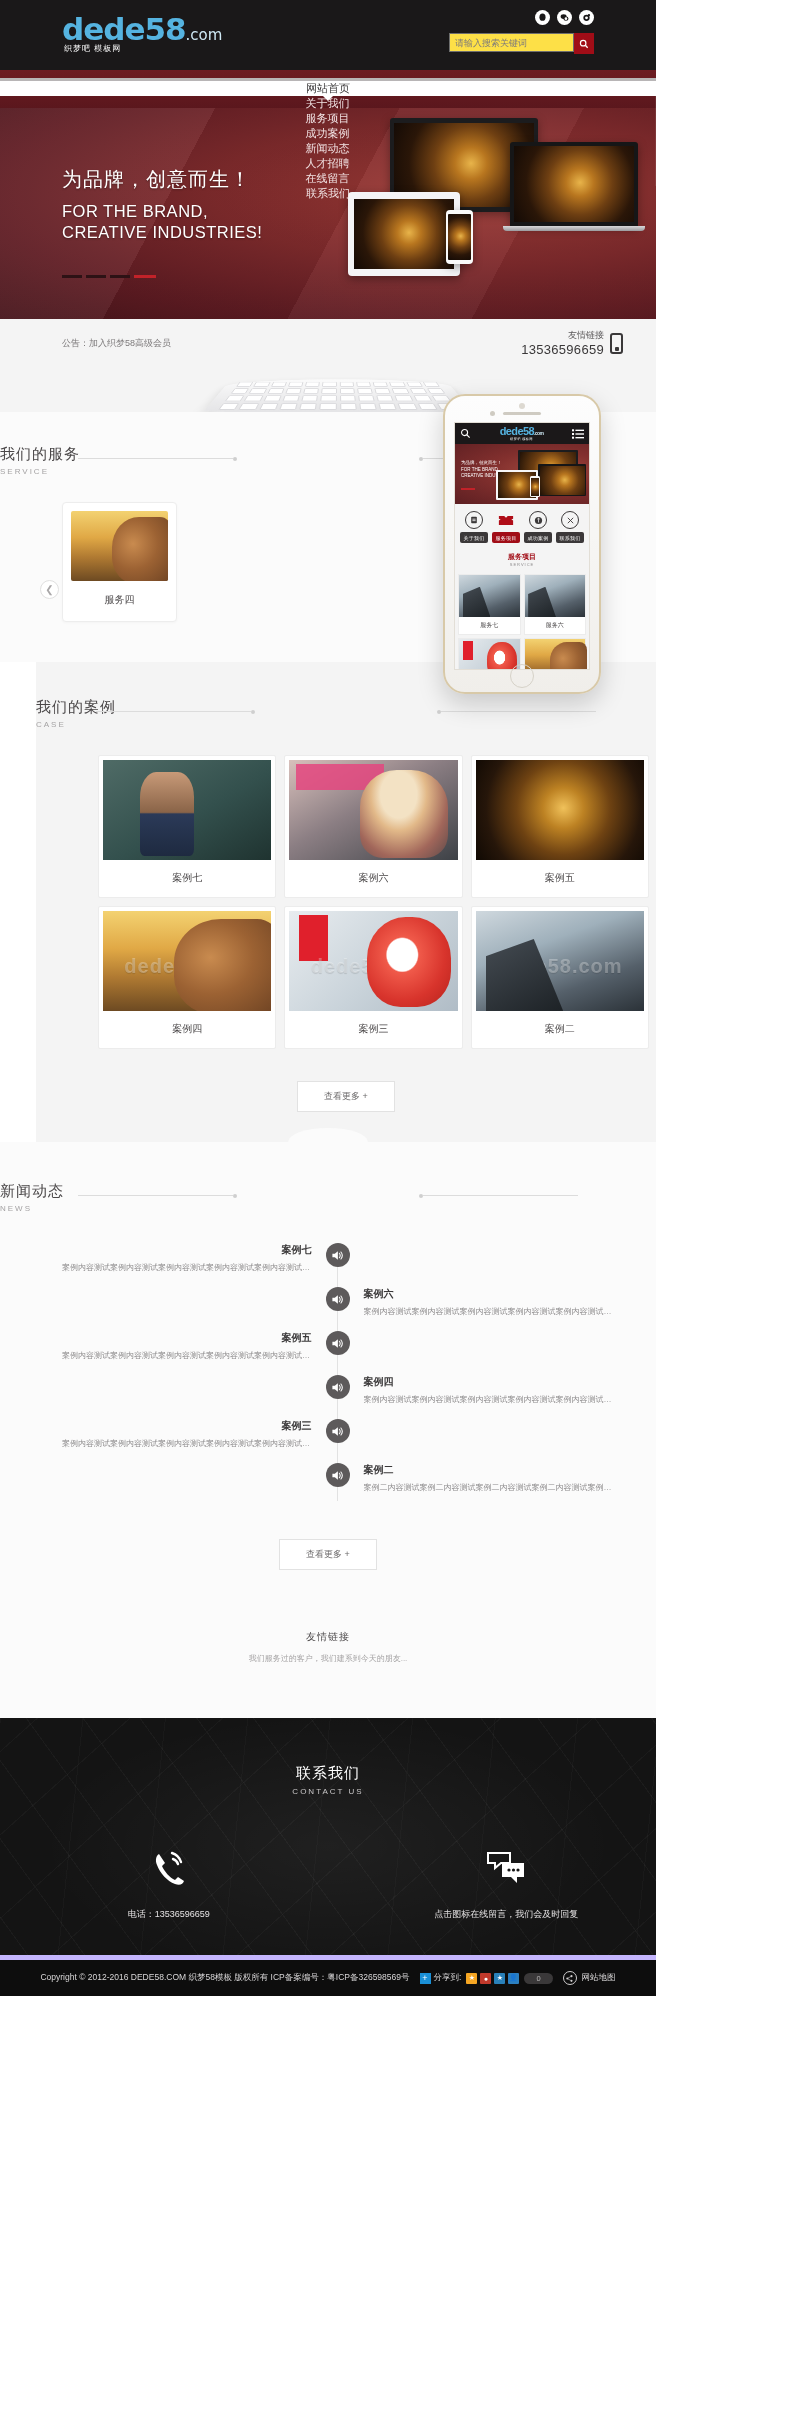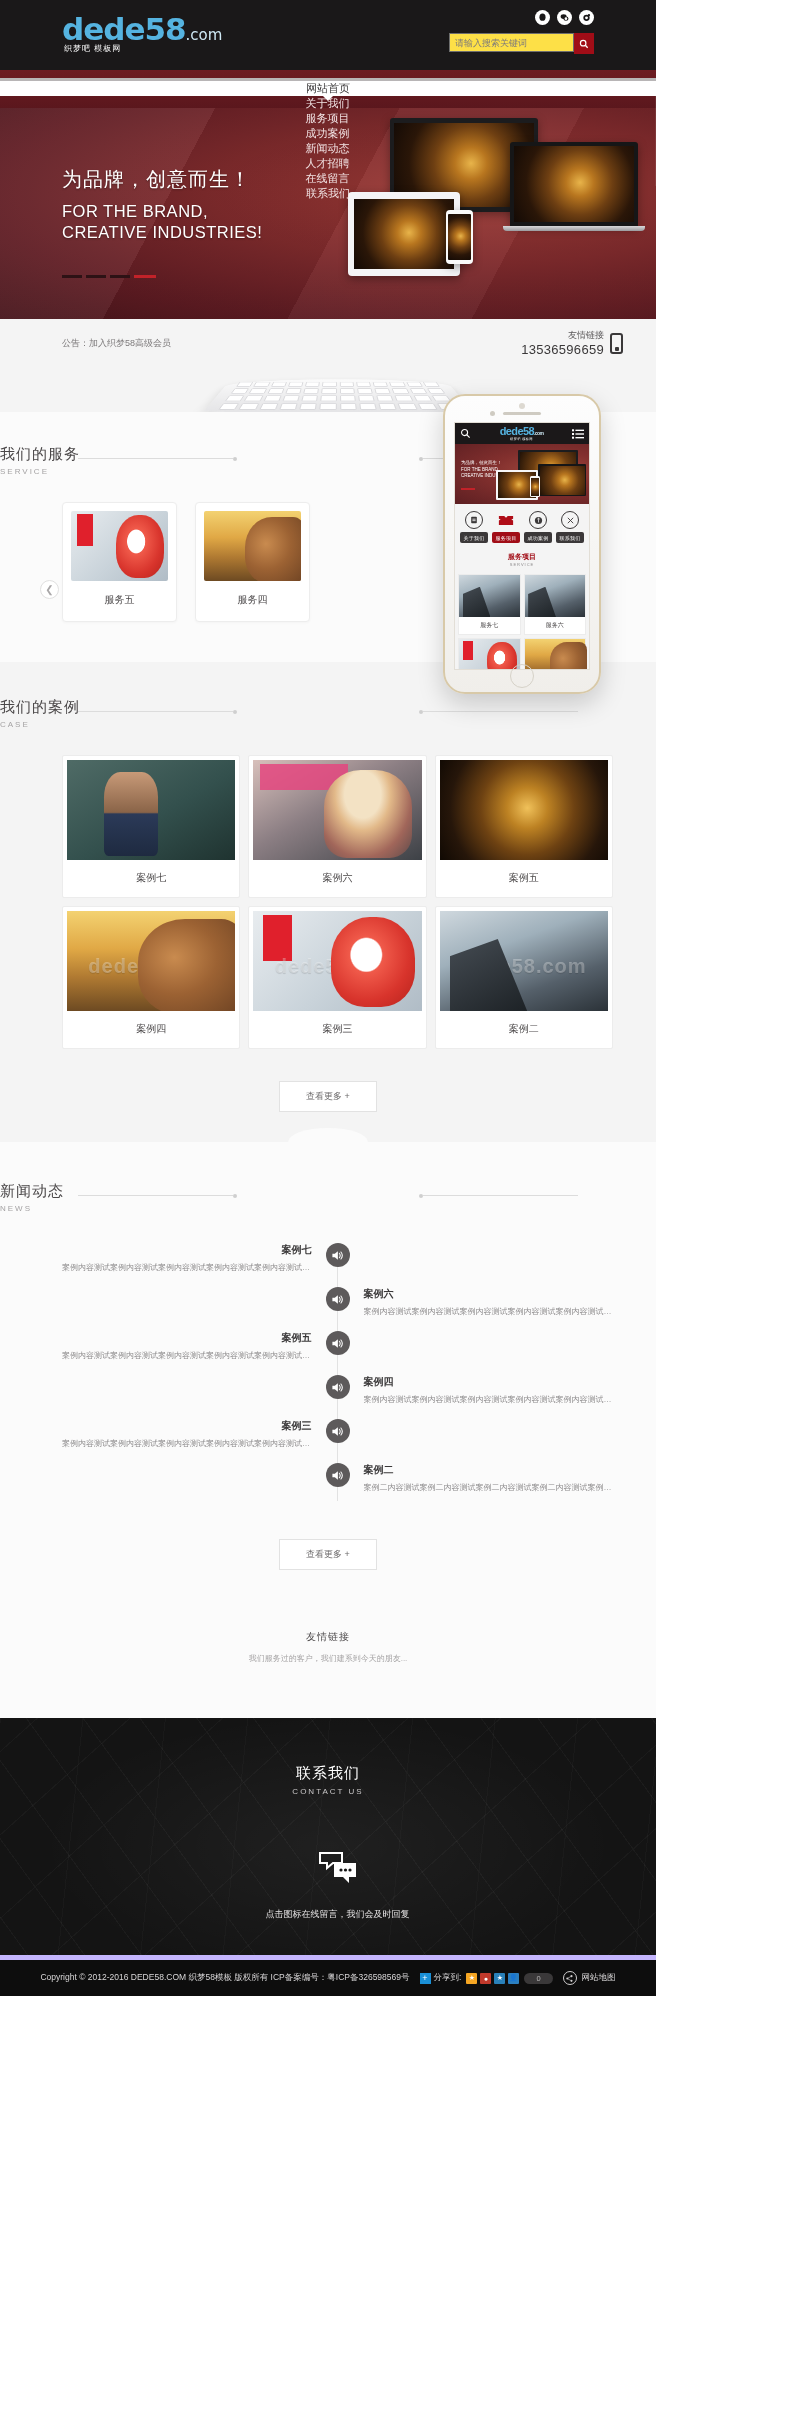--- a/index.html
+++ b/index.html
@@ -360,21 +360,21 @@
   .ph-nav-lbl.red { background: #a10d17; }
   .ph-sec { text-align: center; padding: 5px 0 4px; position: relative; background: #f4f4f4; }
   .ph-sec-cn { font-size: 7px; color: #a10d17; font-weight: bold; }
   .ph-sec-en { font-size: 4px; color: #8c8a8b; letter-spacing: 1px; }
   .ph-grid { display: flex; flex-wrap: wrap; gap: 3px; padding: 3px; background: #f4f4f4; }
   .ph-card { width: calc(50% - 1.5px); background: #fff; border: 1px solid #ececec; }
   .ph-thumb { width: 100%; height: 42px; }
   .ph-card-lbl { text-align: center; font-size: 6px; color: #4a4748; padding: 4px 0; }
 
   
-  .case-sec { background: #f4f4f4; padding: 36px 0 30px; }
+  .case-sec { background: #f4f4f4; padding: 36px 0 30px; margin-left: 36px; }
   .case-grid {
     width: 675px; margin: 26px auto 0;
     display: grid; grid-template-columns: repeat(3, 1fr); gap: 8px;
     padding: 0 62px;
   }
   .case-card {
     background: #fff; border: 1px solid #ececec; border-radius: 2px; padding: 4px;
   }
   .case-thumb { width: 100%; height: 100px; overflow: hidden; position: relative; }
   .case-lbl { text-align: center; font-size: 10px; color: #4a4748; padding: 11px 0 8px; }
@@ -657,24 +657,20 @@
   <section class="service-sec">
     <div class="sec-head">
       <span class="line-l"></span>
       <span class="line-r"></span>
       <div class="sec-cn">我们的服务</div>
       <div class="sec-en">SERVICE</div>
     </div>
 
     <div class="service-row">
       <div class="svc-arrow">❮</div>
-      <div class="svc-card">
-        <div class="svc-thumb art-hero6"></div>
-        <div class="svc-label">服务五</div>
-      </div>
       <div class="svc-card">
         <div class="svc-thumb art-horse"></div>
         <div class="svc-label">服务四</div>
       </div>
     </div>
 
     <div class="phone-mock">
       <div class="ph-dot"></div>
       <div class="ph-cam"></div>
       <div class="ph-speaker"></div>
@@ -948,20 +944,29 @@
     <div class="map-bg"></div>
 
     <div class="ft-head">
       <div class="ft-cn">联系我们</div>
       <div class="ft-en">CONTACT US</div>
     </div>
 
     <div class="ft-cols">
       <div class="ft-col">
         <div class="ft-ic">
+          <svg width="34" height="38" viewBox="0 0 34 38">
+            <path d="M7 4c-3 2-4 6-2 11 3 8 10 16 18 19 5 2 8 0 9-3l-6-4-3 3c-5-2-11-9-13-14l3-3z" fill="#fff"></path>
+            <path d="M20 3a14 14 0 019 9M21 9a8 8 0 015 5" stroke="#fff" stroke-width="2.4" fill="none" stroke-linecap="round"></path>
+          </svg>
+        </div>
+        <div class="ft-txt">电话：13536596659</div>
+      </div>
+      <div class="ft-col">
+        <div class="ft-ic">
           <svg width="40" height="36" viewBox="0 0 40 36">
             <path d="M2 2h22v10h-9L9 17v-5H2z" fill="none" stroke="#fff" stroke-width="2"></path>
             <path d="M16 12h22v14h-7v6l-6-6H16z" fill="#fff"></path>
             <circle cx="23" cy="19" r="1.6" fill="#141414"></circle>
               <circle cx="27.5" cy="19" r="1.6" fill="#141414"></circle>
               <circle cx="32" cy="19" r="1.6" fill="#141414"></circle>
           </svg>
         </div>
         <div class="ft-txt">点击图标在线留言，我们会及时回复</div>
       </div>

